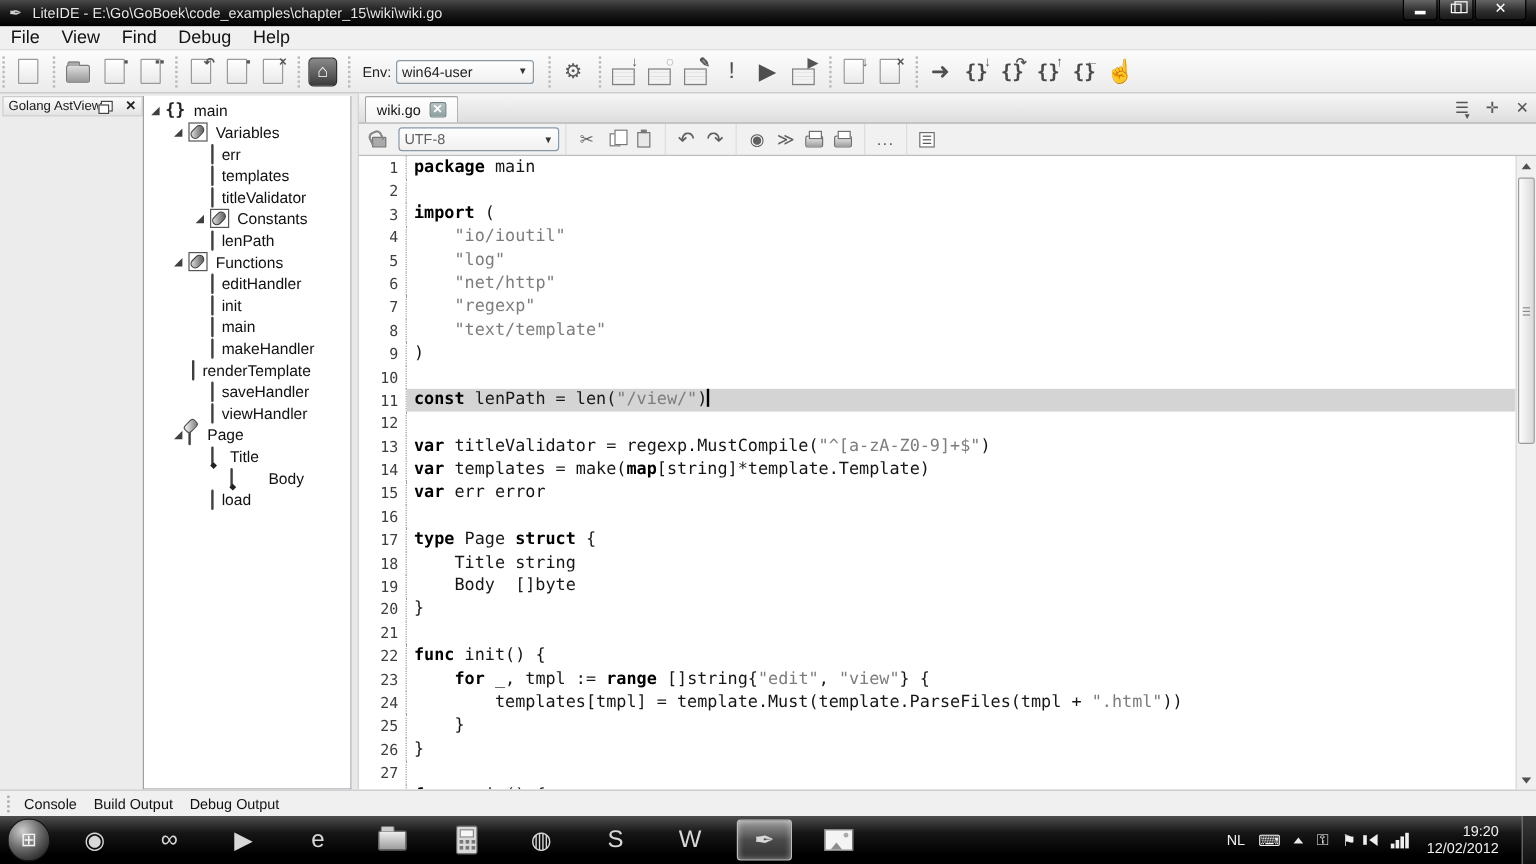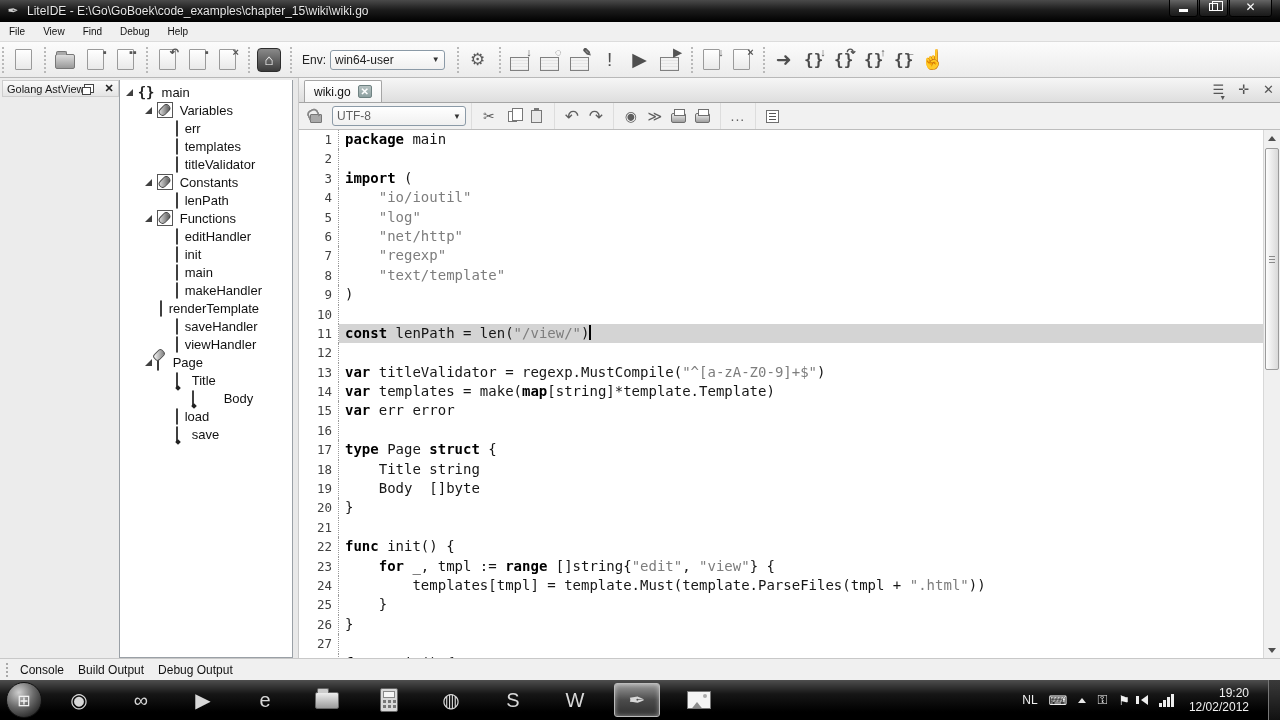--- a/index.html
+++ b/index.html
@@ -12,21 +12,21 @@
   .app-icon { width:16px; height:16px; margin-left:5px; color:#cfcfcf; font-size:13px; line-height:16px; text-align:center; }
   .tb-title { font-size:12px; margin-left:6px; flex:1; white-space:nowrap; text-shadow:0 1px 1px #000; }
   .win-controls { display:flex; margin-right:8px; margin-top:-8px; }
   .wc { width:29px; height:19px; background:linear-gradient(#6b6b6b,#2e2e2e 60%,#1a1a1a); border:1px solid #000; box-shadow:inset 0 1px 0 #888; border-radius:0 0 3px 3px; color:#fff; display:flex; align-items:center; justify-content:center; font-size:12px; margin-left:1px; }
   .wc.close { width:43px; }
   .wc .minbar { width:9px; height:3px; background:#fff; margin-top:6px; }
   .wc .restore { width:9px; height:8px; border:1px solid #fff; position:relative; background:transparent; }
   .wc .restore:before { content:""; position:absolute; left:2px; top:-3px; width:9px; height:8px; border:1px solid #fff; }
 
   
-  .menubar { height:20px; background:#f0f0f0; border-bottom:1px solid #dcdcdc; display:flex; align-items:center; font-size:10px; color:#111; flex:none; }
+  .menubar { height:20px; background:#f0f0f0; border-bottom:1px solid #dcdcdc; display:flex; align-items:center; font-size:15px; color:#111; flex:none; }
   .menu-item { padding:2px 9px; }
 
   
   .toolbar { height:36px; background:linear-gradient(#fcfcfc,#ebebeb); border-bottom:1px solid #b8b8b8; display:flex; align-items:center; flex:none; }
   .tgroup { display:flex; align-items:center; height:34px; padding:0 4px 0 8px; position:relative; }
   .tgroup:before { content:""; position:absolute; left:2px; top:4px; bottom:4px; border-left:2px dotted #b9b9b9; }
   .tbtn { width:30px; height:30px; display:flex; align-items:center; justify-content:center; position:relative; color:#666; }
   .ic-page { width:17px; height:21px; background:linear-gradient(#fff,#e9e9e9); border:1px solid #9a9a9a; border-radius:1px; }
   .ic-folder { width:20px; height:15px; background:linear-gradient(#ddd,#999); border:1px solid #777; border-radius:2px; position:relative; margin-top:4px; }
   .ic-folder:before { content:""; position:absolute; top:-4px; left:0; width:9px; height:3px; background:#aaa; border:1px solid #777; border-bottom:none; border-radius:2px 2px 0 0; }
@@ -309,21 +309,21 @@
           <div class="trow" style="padding-left: 44px;">
             <span class="noexp"></span>
             <span class="ticon"><span class="pill"></span></span>
             <span>templates</span>
           </div>
           <div class="trow" style="padding-left: 44px;">
             <span class="noexp"></span>
             <span class="ticon"><span class="pill"></span></span>
             <span>titleValidator</span>
           </div>
-          <div class="trow" style="padding-left: 25px; align-items: center;">
+          <div class="trow" style="padding-left: 43px; align-items: center;">
             <span class="exp"></span>
             <span class="ticon">
               <span class="pillbox">
                 <span class="pill"></span>
               </span>
             </span>
             <span>Constants</span>
           </div>
           <div class="trow" style="padding-left: 44px;">
             <span class="noexp"></span>
@@ -386,25 +386,20 @@
           </div>
           <div class="trow" style="padding-left: 44px; gap: 16px;">
             <span class="noexp"></span>
             <span class="ticon"><span class="ticon pill-plus"><span class="pill"></span></span></span>
             <span>Body</span>
           </div>
           <div class="trow" style="padding-left: 44px;">
             <span class="noexp"></span>
             <span class="ticon"><span class="pill"></span></span>
             <span>load</span>
-          </div>
-          <div class="trow" style="padding-left: 44px;">
-            <span class="noexp"></span>
-            <span class="ticon"><span class="ticon pill-plus"><span class="pill"></span></span></span>
-            <span>save</span>
           </div>
         </div>
     </div>
 
     <div class="split"></div>
 
     <div class="edcol">
       <div class="tabbar">
         <div class="tab">
           <span>wiki.go</span>

